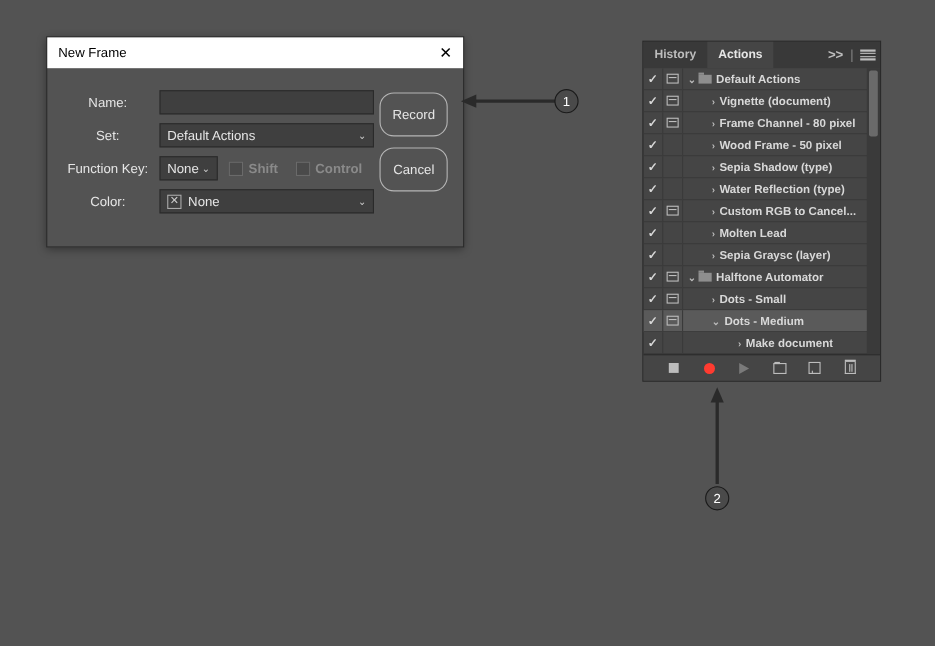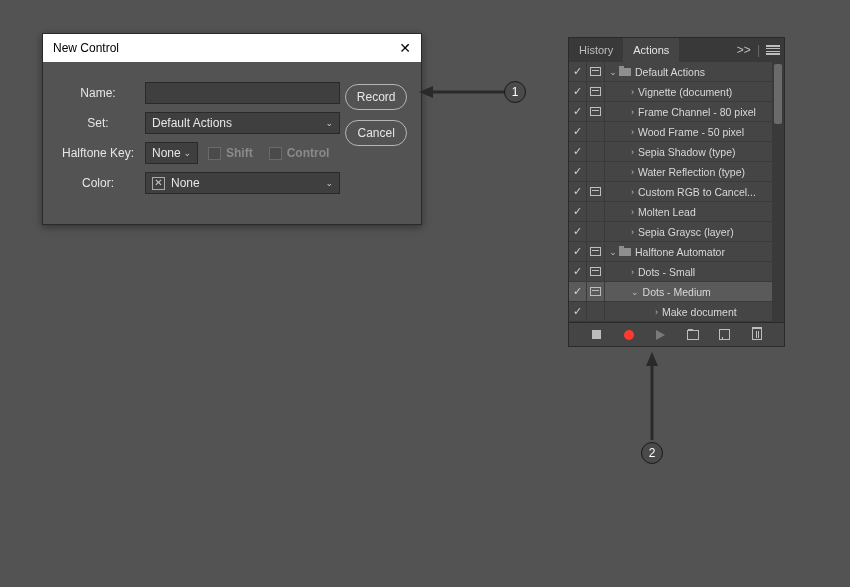--- a/index.html
+++ b/index.html
@@ -18,24 +18,24 @@
   .name-input { width: 195px; }
   .set-select { width: 195px; display: flex; align-items: center; justify-content: space-between; }
   .fk-select { width: 53px; display: flex; align-items: center; justify-content: space-between; }
   .color-select { width: 195px; display: flex; align-items: center; }
   .chev { font-size: 9px; color: #ccc; }
   .inline-checks { display: flex; align-items: center; margin-left: 10px; }
   .chk { width: 13px; height: 13px; border: 1px solid #6a6a6a; background: #4a4a4a; margin-right: 5px; }
   .chk-label { color: #8a8a8a; font-size: 12px; margin-right: 16px; font-weight: bold; }
   .color-swatch { width: 13px; height: 13px; border: 1px solid #aaa; margin-right: 6px; display: flex; align-items: center; justify-content: center; color: #ccc; font-size: 10px; line-height: 1; }
   .dialog-buttons { width: 74px; display: flex; flex-direction: column; gap: 10px; padding-top: 2px; }
-  .pill-btn { height: 26px; border: 1px solid #b5b5b5; border-radius: 13px; background: transparent; color: #e6e6e6; font-size: 12px; cursor: pointer; }
+  .pill-btn { height: 40px; border: 1px solid #b5b5b5; border-radius: 13px; background: transparent; color: #e6e6e6; font-size: 12px; cursor: pointer; }
 
   
-  .panel { position: absolute; left: 568px; top: 37px; width: 217px; background: #454545; border: 1px solid #2a2a2a; }
+  .panel { position: absolute; left: 584px; top: 37px; width: 217px; background: #454545; border: 1px solid #2a2a2a; font-weight: bold; }
   .panel-tabs { display: flex; align-items: center; height: 24px; background: #393939; position: relative; }
   .tab { font-size: 11px; color: #bdbdbd; padding: 0 10px; height: 100%; display: flex; align-items: center; cursor: pointer; }
   .tab.active { background: #454545; color: #e6e6e6; }
   .tab-right { position: absolute; right: 4px; display: flex; align-items: center; gap: 6px; color: #bdbdbd; font-size: 12px; }
   .menu-icon { width: 14px; height: 10px; display: flex; flex-direction: column; justify-content: space-between; cursor: pointer; }
   .menu-icon span { height: 1.5px; background: #bdbdbd; }
 
   .panel-body { position: relative; }
   .action-list { max-height: 264px; overflow: hidden; }
   .action-row { display: flex; align-items: center; height: 20px; font-size: 10.5px; color: #d8d8d8; border-bottom: 1px solid #3a3a3a; }
@@ -75,38 +75,38 @@
   .arrow { position: absolute; }
   .arrow-line { stroke: #2a2a2a; stroke-width: 3; fill: none; }
   .arrow-head { fill: #2a2a2a; }
   .callout { position: absolute; width: 22px; height: 22px; border-radius: 50%; background: #4a4a4a; border: 1px solid #1a1a1a; color: #fff; font-size: 12px; display: flex; align-items: center; justify-content: center; }
 </style>
 </head>
 <body>
 
 <div class="dialog">
   <div class="dialog-titlebar">
-    <span class="dialog-title">New Control</span>
+    <span class="dialog-title">New Frame</span>
     <span class="dialog-close">✕</span>
   </div>
   <div class="dialog-body">
     <div class="dialog-form">
       <div class="form-row">
         <div class="form-label">Name:</div>
         <input class="form-input name-input" value="" style="">
       </div>
       <div class="form-row">
         <div class="form-label">Set:</div>
         <div class="form-input set-select">
           <span>Default Actions</span>
           <span class="chev">⌄</span>
         </div>
       </div>
       <div class="form-row">
-        <div class="form-label">Halftone Key:</div>
+        <div class="form-label">Function Key:</div>
         <div class="form-input fk-select">
           <span>None</span>
           <span class="chev">⌄</span>
         </div>
         <div class="inline-checks">
           <div class="chk"></div>
           <span class="chk-label">Shift</span>
           <div class="chk"></div>
           <span class="chk-label">Control</span>
         </div>

